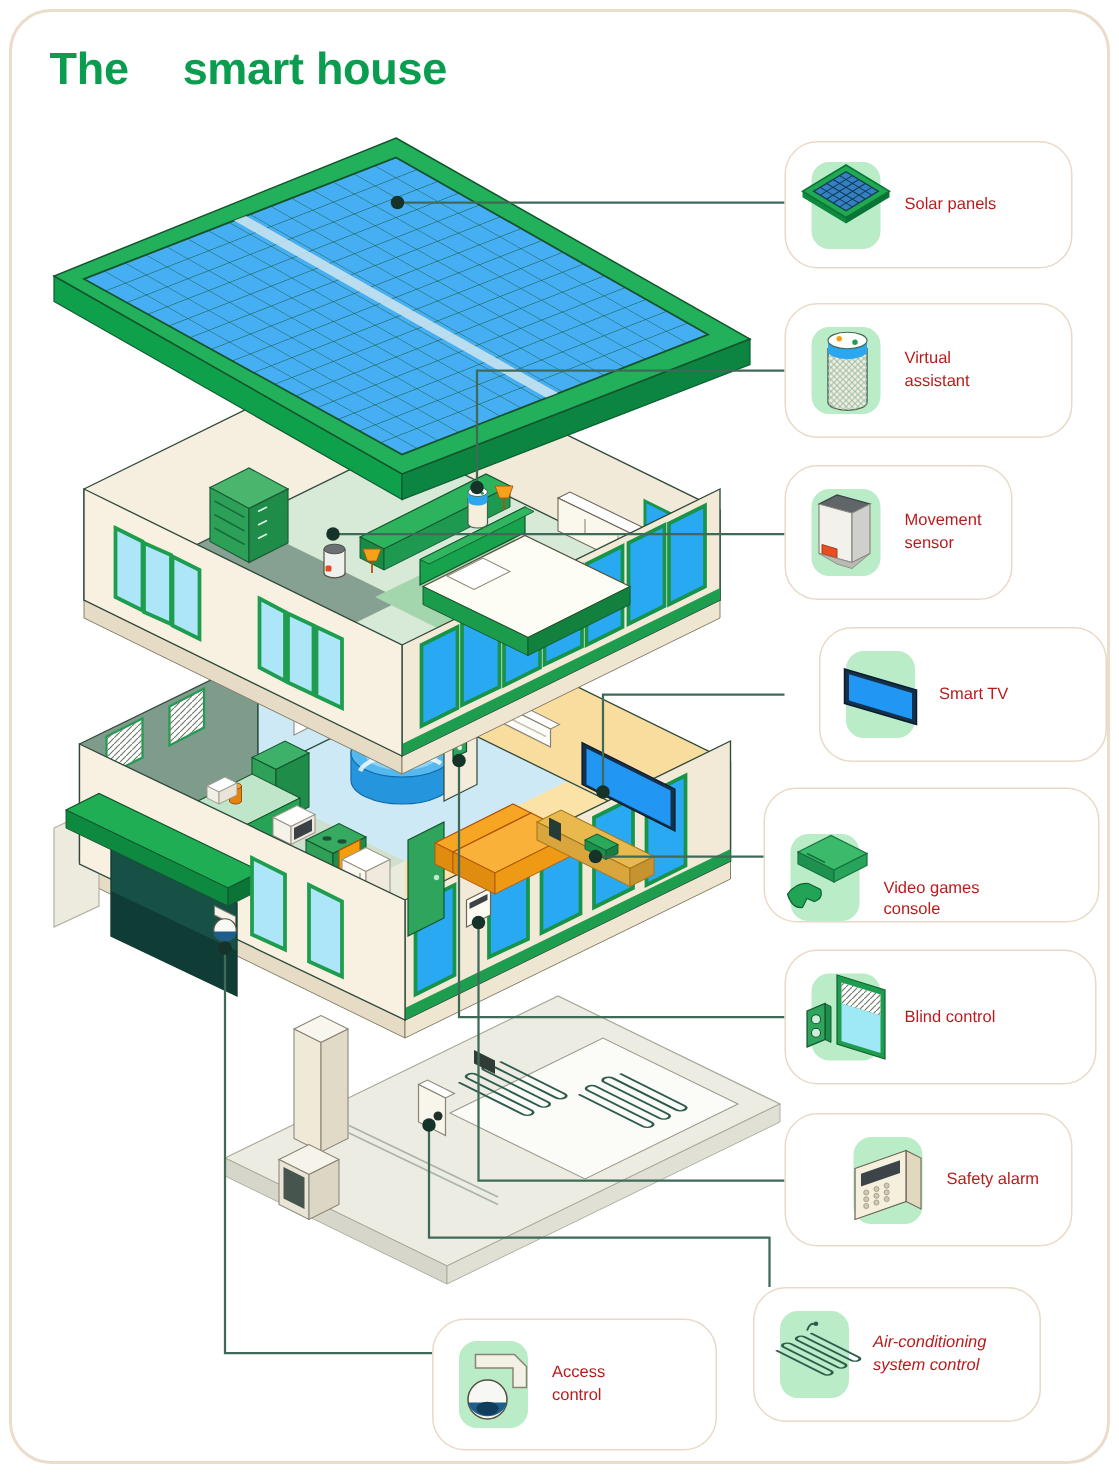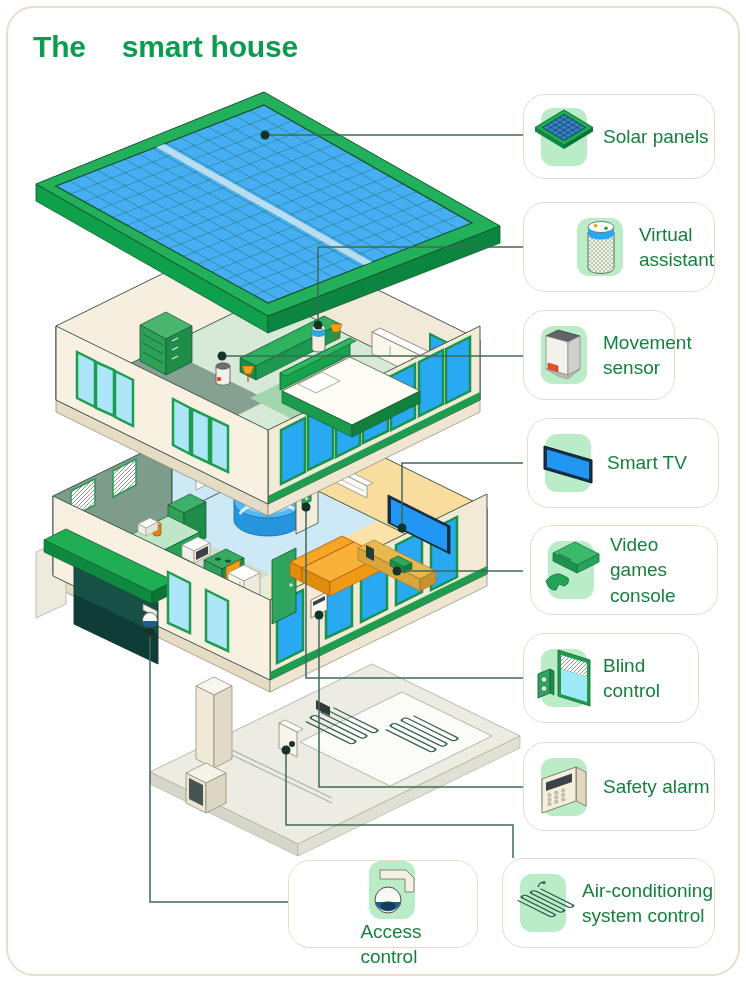--- a/index.html
+++ b/index.html
@@ -9,21 +9,21 @@
          border-radius:28px;pointer-events:none;}
   .title{position:absolute;left:33px;top:30px;font-size:30px;color:#0a9d4f;letter-spacing:-0.2px;}
   .title .t-reg{font-weight:700;margin-right:8px;}
   .title .t-bold{font-weight:700;margin-left:28px;}
   .scene{position:absolute;left:0;top:0;}
   .card{position:absolute;box-sizing:border-box;background:#ffffff;border:1.6px solid #e9dac6;
         border-radius:22px;display:flex;align-items:center;}
   .icon-wrap{position:relative;width:46px;height:58px;margin-left:17px;flex:none;}
   .icon-bg{position:absolute;inset:0;background:#b9ecc7;border-radius:12px;}
   .icon-svg{position:absolute;left:-9px;top:-3px;width:64px;height:64px;overflow:visible;}
-  .card-label{margin-left:16px;font-size:19px;line-height:1.33;font-weight:500;color:#15803d;
+  .card-label{margin-left:16px;font-size:11px;line-height:1.33;font-weight:500;color:#b91c1c;
               white-space:pre-line;}
 </style>
 </head>
 <body>
 
 <div class="page">
 
   <svg class="scene" width="746" height="982" viewBox="0 0 746 982">
     <defs>
       <pattern id="roofGrid" patternUnits="userSpaceOnUse" width="1" height="1" patternTransform="matrix(13.87,7.87,-13.87,5.4,264,105)">
@@ -327,21 +327,21 @@
         <polygon points="32,40 61,22.5 61,26.5 32,44" fill="#0a7436"></polygon>
         <polygon points="32,5 61,22.5 32,40 3,22.5" fill="#1fa951" stroke="#0d7436" stroke-width="1"></polygon>
         <polygon points="32,9.5 53.5,22.5 32,35.5 10.5,22.5" fill="#357fc4" stroke="#123c52" stroke-width="0.9"></polygon>
         <path d="M36.3,12.1 L14.8,25.1 M40.6,14.7 L19.1,27.7 M44.9,17.3 L23.4,30.3 M49.2,19.9 L27.7,32.9
                  M27.7,12.1 L49.2,25.1 M23.4,14.7 L44.9,27.7 M19.1,17.3 L40.6,30.3 M14.8,19.9 L36.3,32.9" stroke="#123c52" stroke-width="0.7"></path>
       </svg>
     </div>
     <span class="card-label">Solar panels</span>
   </div>
 
-  <div class="card" style="left:523px;top:202px;width:192px;height:90px;padding-left:36px;">
+  <div class="card" style="left:523px;top:202px;width:192px;height:90px;">
     <div class="icon-wrap">
         <div class="icon-bg"></div>
       <svg class="icon-svg" viewBox="0 0 64 64">
         <ellipse cx="33" cy="56" rx="12" ry="3" fill="#d8cfb8" opacity="0.6"></ellipse>
         <path d="M20,17 v36 a13,5.5 0 0 0 26,0 v-36" fill="#f4eede" stroke="#4a6a58" stroke-width="1"></path>
         <path d="M20,22 v31 a13,5.5 0 0 0 26,0 v-31" fill="url(#vaHatch)"></path>
         <path d="M20,12 v7 a13,5.5 0 0 0 26,0 v-7" fill="#2aa7ee"></path>
         <ellipse cx="33" cy="12" rx="13" ry="5.5" fill="#ffffff" stroke="#4a6a58" stroke-width="0.8"></ellipse>
         <circle cx="27.5" cy="10.8" r="1.8" fill="#f59e0b"></circle>
         <circle cx="38" cy="13.2" r="1.8" fill="#1f9d4f"></circle>
@@ -359,64 +359,64 @@
         <polygon points="14,13 36,19 36,52 14,46" fill="#f2f1ec" stroke="#8a8a80" stroke-width="0.8"></polygon>
         <polygon points="36,19 48,13 48,46 36,52" fill="#cfd0cc" stroke="#8a8a80" stroke-width="0.8"></polygon>
         <polygon points="16,40 26,43 26,49 16,46" fill="#e84e1f" stroke="#a33411" stroke-width="0.6"></polygon>
         <polygon points="14,46 36,52 48,46 36,56 26,53" fill="#b9bab4" stroke="#8a8a80" stroke-width="0.6"></polygon>
       </svg>
     </div>
     <span class="card-label">Movement
 sensor</span>
   </div>
 
-  <div class="card" style="left:527px;top:418px;width:192px;height:90px;">
+  <div class="card" style="left:546px;top:418px;width:192px;height:90px;">
     <div class="icon-wrap">
         <div class="icon-bg"></div>
       <svg class="icon-svg" viewBox="0 0 64 64">
         <polygon points="8,15 56,29 56,52 8,38" fill="#14304a" stroke="#0b1c2c" stroke-width="1"></polygon>
         <polygon points="11,18.5 53,31 53,48.5 11,36" fill="#2196f3"></polygon>
       </svg>
     </div>
     <span class="card-label">Smart TV</span>
   </div>
 
-  <div class="card" style="left:530px;top:525px;width:188px;height:90px;">
+  <div class="card" style="left:509px;top:525px;width:224px;height:90px;align-items:flex-end;">
     <div class="icon-wrap">
         <div class="icon-bg"></div>
       <svg class="icon-svg" viewBox="0 0 64 64">
         <polygon points="14,15 36,4 60,16 38,27" fill="#3cba6c" stroke="#14743c" stroke-width="0.8"></polygon>
         <polygon points="14,15 38,27 38,35 14,23" fill="#1e9150" stroke="#14743c" stroke-width="0.8"></polygon>
         <polygon points="38,27 60,16 60,24 38,35" fill="#28a35b" stroke="#14743c" stroke-width="0.8"></polygon>
         <path d="M20,16 L32,22" stroke="#14743c" stroke-width="1.2"></path>
         <path d="M7,43 q6,-8 14,-7 l8,4 q2,6 -4,8 l-5,-2 -3,6 q-7,1 -10,-9 z" fill="#22a457" stroke="#116233" stroke-width="0.8"></path>
       </svg>
     </div>
     <span class="card-label">Video games
 console</span>
   </div>
 
-  <div class="card" style="left:523px;top:633px;width:176px;height:90px;">
+  <div class="card" style="left:523px;top:633px;width:208px;height:90px;">
     <div class="icon-wrap">
         <div class="icon-bg"></div>
       <svg class="icon-svg" viewBox="0 0 64 64">
         <polygon points="26,4 58,14 58,60 26,50" fill="#1f9d4f" stroke="#116233" stroke-width="0.8"></polygon>
         <polygon points="29,9 55,17 55,31 29,23" fill="#ffffff"></polygon>
         <polygon points="29,9 55,17 55,31 29,23" fill="url(#diagHatch)"></polygon>
         <polygon points="29,23 55,31 55,56 29,48" fill="#9fe8f5"></polygon>
         <polygon points="18,23 22,25 22,49 18,47" fill="#1e8f4b" stroke="#14532d" stroke-width="0.6"></polygon>
         <polygon points="6,28 18,23 18,47 6,52" fill="#2ea45c" stroke="#14532d" stroke-width="0.8"></polygon>
         <circle cx="12" cy="33.5" r="3" fill="#cdeedd" stroke="#14532d" stroke-width="0.7"></circle>
         <circle cx="12" cy="42.5" r="3" fill="#cdeedd" stroke="#14532d" stroke-width="0.7"></circle>
       </svg>
     </div>
     <span class="card-label">Blind control</span>
   </div>
 
-  <div class="card" style="left:523px;top:742px;width:192px;height:89px;">
+  <div class="card" style="left:523px;top:742px;width:192px;height:89px;padding-left:28px;">
     <div class="icon-wrap">
         <div class="icon-bg"></div>
       <svg class="icon-svg" viewBox="0 0 64 64">
         <polygon points="44,12 54,17 54,51 44,46" fill="#e2d8c0" stroke="#6b6355" stroke-width="0.7"></polygon>
         <polygon points="10,24 44,12 44,46 10,58" fill="#f5efdd" stroke="#6b6355" stroke-width="0.8"></polygon>
         <polygon points="14,27.5 40,18.5 40,27 14,36" fill="#3c4349"></polygon>
         <g fill="#cfc8b2" stroke="#9a937e" stroke-width="0.5">
           <circle cx="17.5" cy="40" r="1.7"></circle>
             <circle cx="24.3" cy="37.7" r="1.7"></circle>
             <circle cx="31.1" cy="35.4" r="1.7"></circle>
@@ -425,36 +425,36 @@
             <circle cx="31.1" cy="39.9" r="1.7"></circle>
           <circle cx="17.5" cy="49" r="1.7"></circle>
             <circle cx="24.3" cy="46.7" r="1.7"></circle>
             <circle cx="31.1" cy="44.4" r="1.7"></circle>
         </g>
       </svg>
     </div>
     <span class="card-label">Safety alarm</span>
   </div>
 
-  <div class="card" style="left:502px;top:858px;width:213px;height:90px;">
+  <div class="card" style="left:502px;top:858px;width:192px;height:90px;font-style:italic;">
     <div class="icon-wrap">
         <div class="icon-bg"></div>
       <svg class="icon-svg" viewBox="0 0 64 64">
         <g transform="matrix(0.92,0.46,-0.92,0.46,30,18)">
           <path d="M0,0 h34 a2.5,2.5 0 0 1 0,5 h-34 a2.5,2.5 0 0 0 0,5 h34 a2.5,2.5 0 0 1 0,5 h-34 a2.5,2.5 0 0 0 0,5 h34 a2.5,2.5 0 0 1 0,5 h-34" stroke="#2d5c4d" stroke-width="1.5" fill="none" stroke-linecap="round"></path>
         </g>
         <path d="M27,16 q2,-6 6,-4" stroke="#2d5c4d" stroke-width="1.3" fill="none"></path>
         <circle cx="33" cy="11.5" r="1.5" fill="#2d5c4d"></circle>
       </svg>
     </div>
     <span class="card-label">Air-conditioning
 system control</span>
   </div>
 
-  <div class="card" style="left:288px;top:860px;width:190px;height:88px;flex-direction:column;">
+  <div class="card" style="left:288px;top:879px;width:190px;height:88px;">
     <div class="icon-wrap">
         <div class="icon-bg"></div>
       <svg class="icon-svg" viewBox="0 0 64 64">
         <polygon points="20,12 46,12 54,20 54,34 45,34 45,21 20,21" fill="#f3f0e6" stroke="#8a8476" stroke-width="1"></polygon>
         <circle cx="28" cy="42" r="13" fill="#f7f7f3" stroke="#55503f" stroke-width="1"></circle>
         <path d="M15.3,44 a12.8,10.5 0 0 0 25.4,0 z" fill="#1d5e8a"></path>
         <ellipse cx="28" cy="48" rx="7.5" ry="4.5" fill="#123e5e"></ellipse>
       </svg>
     </div>
     <span class="card-label">Access

